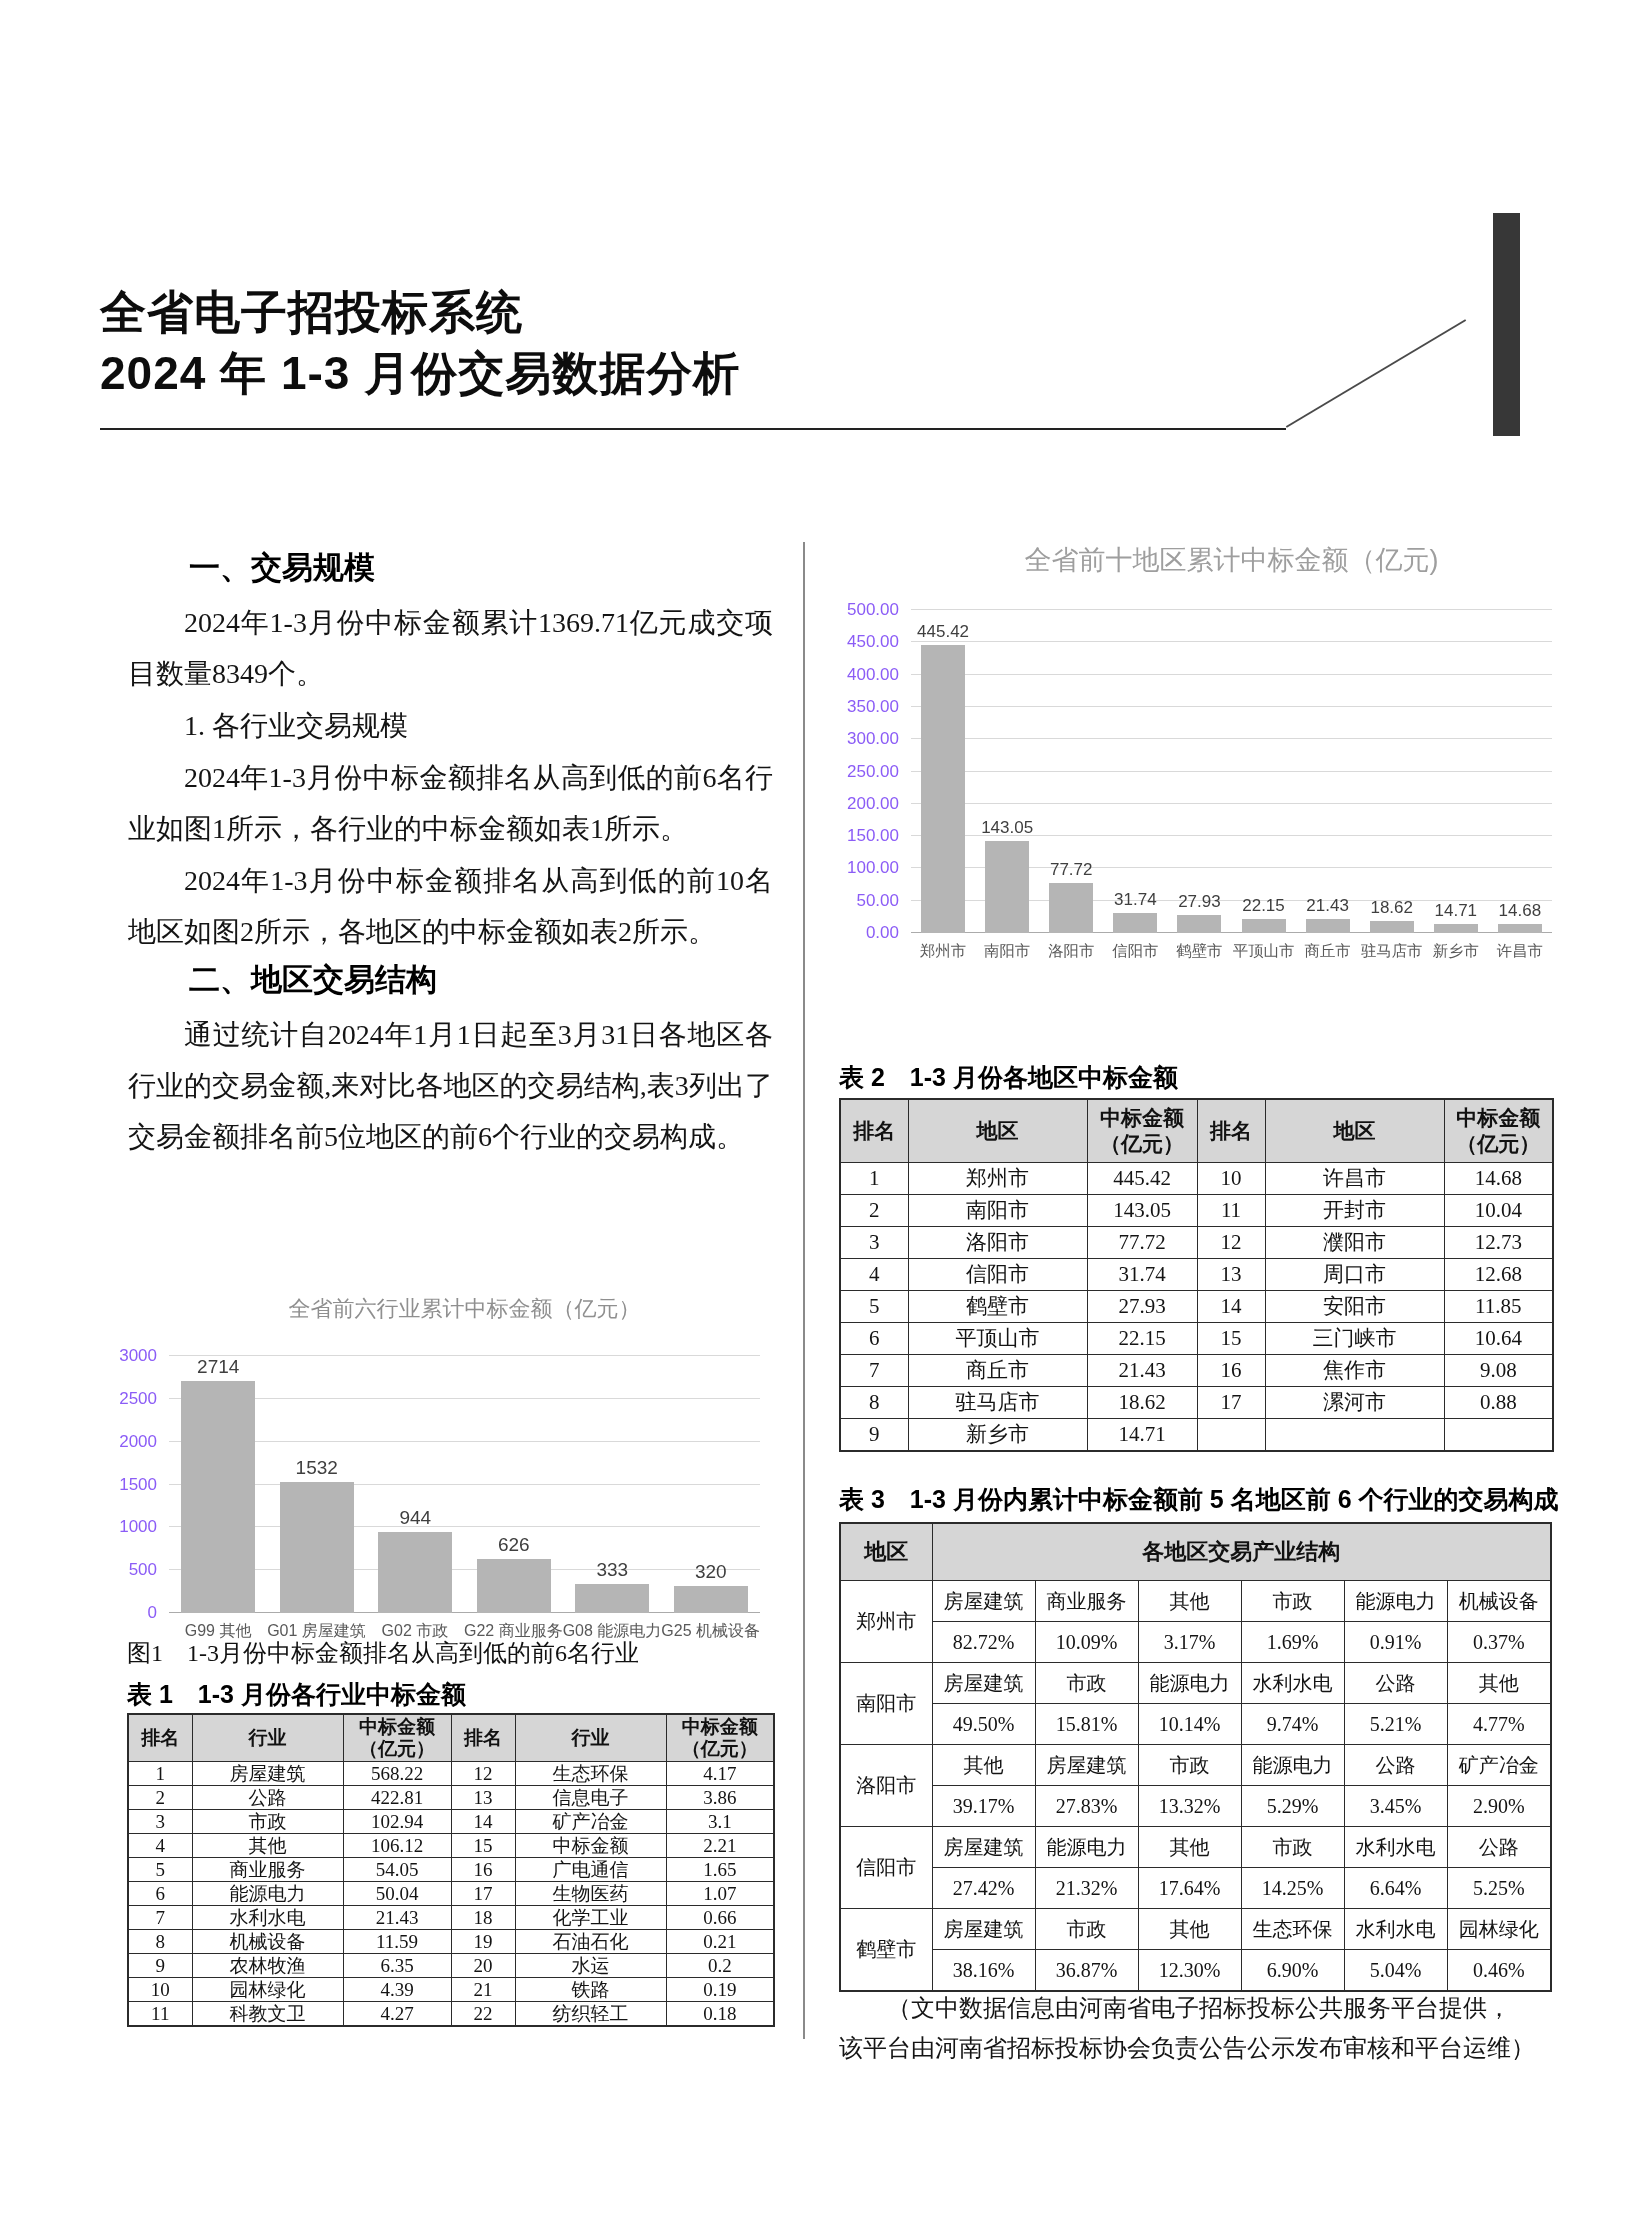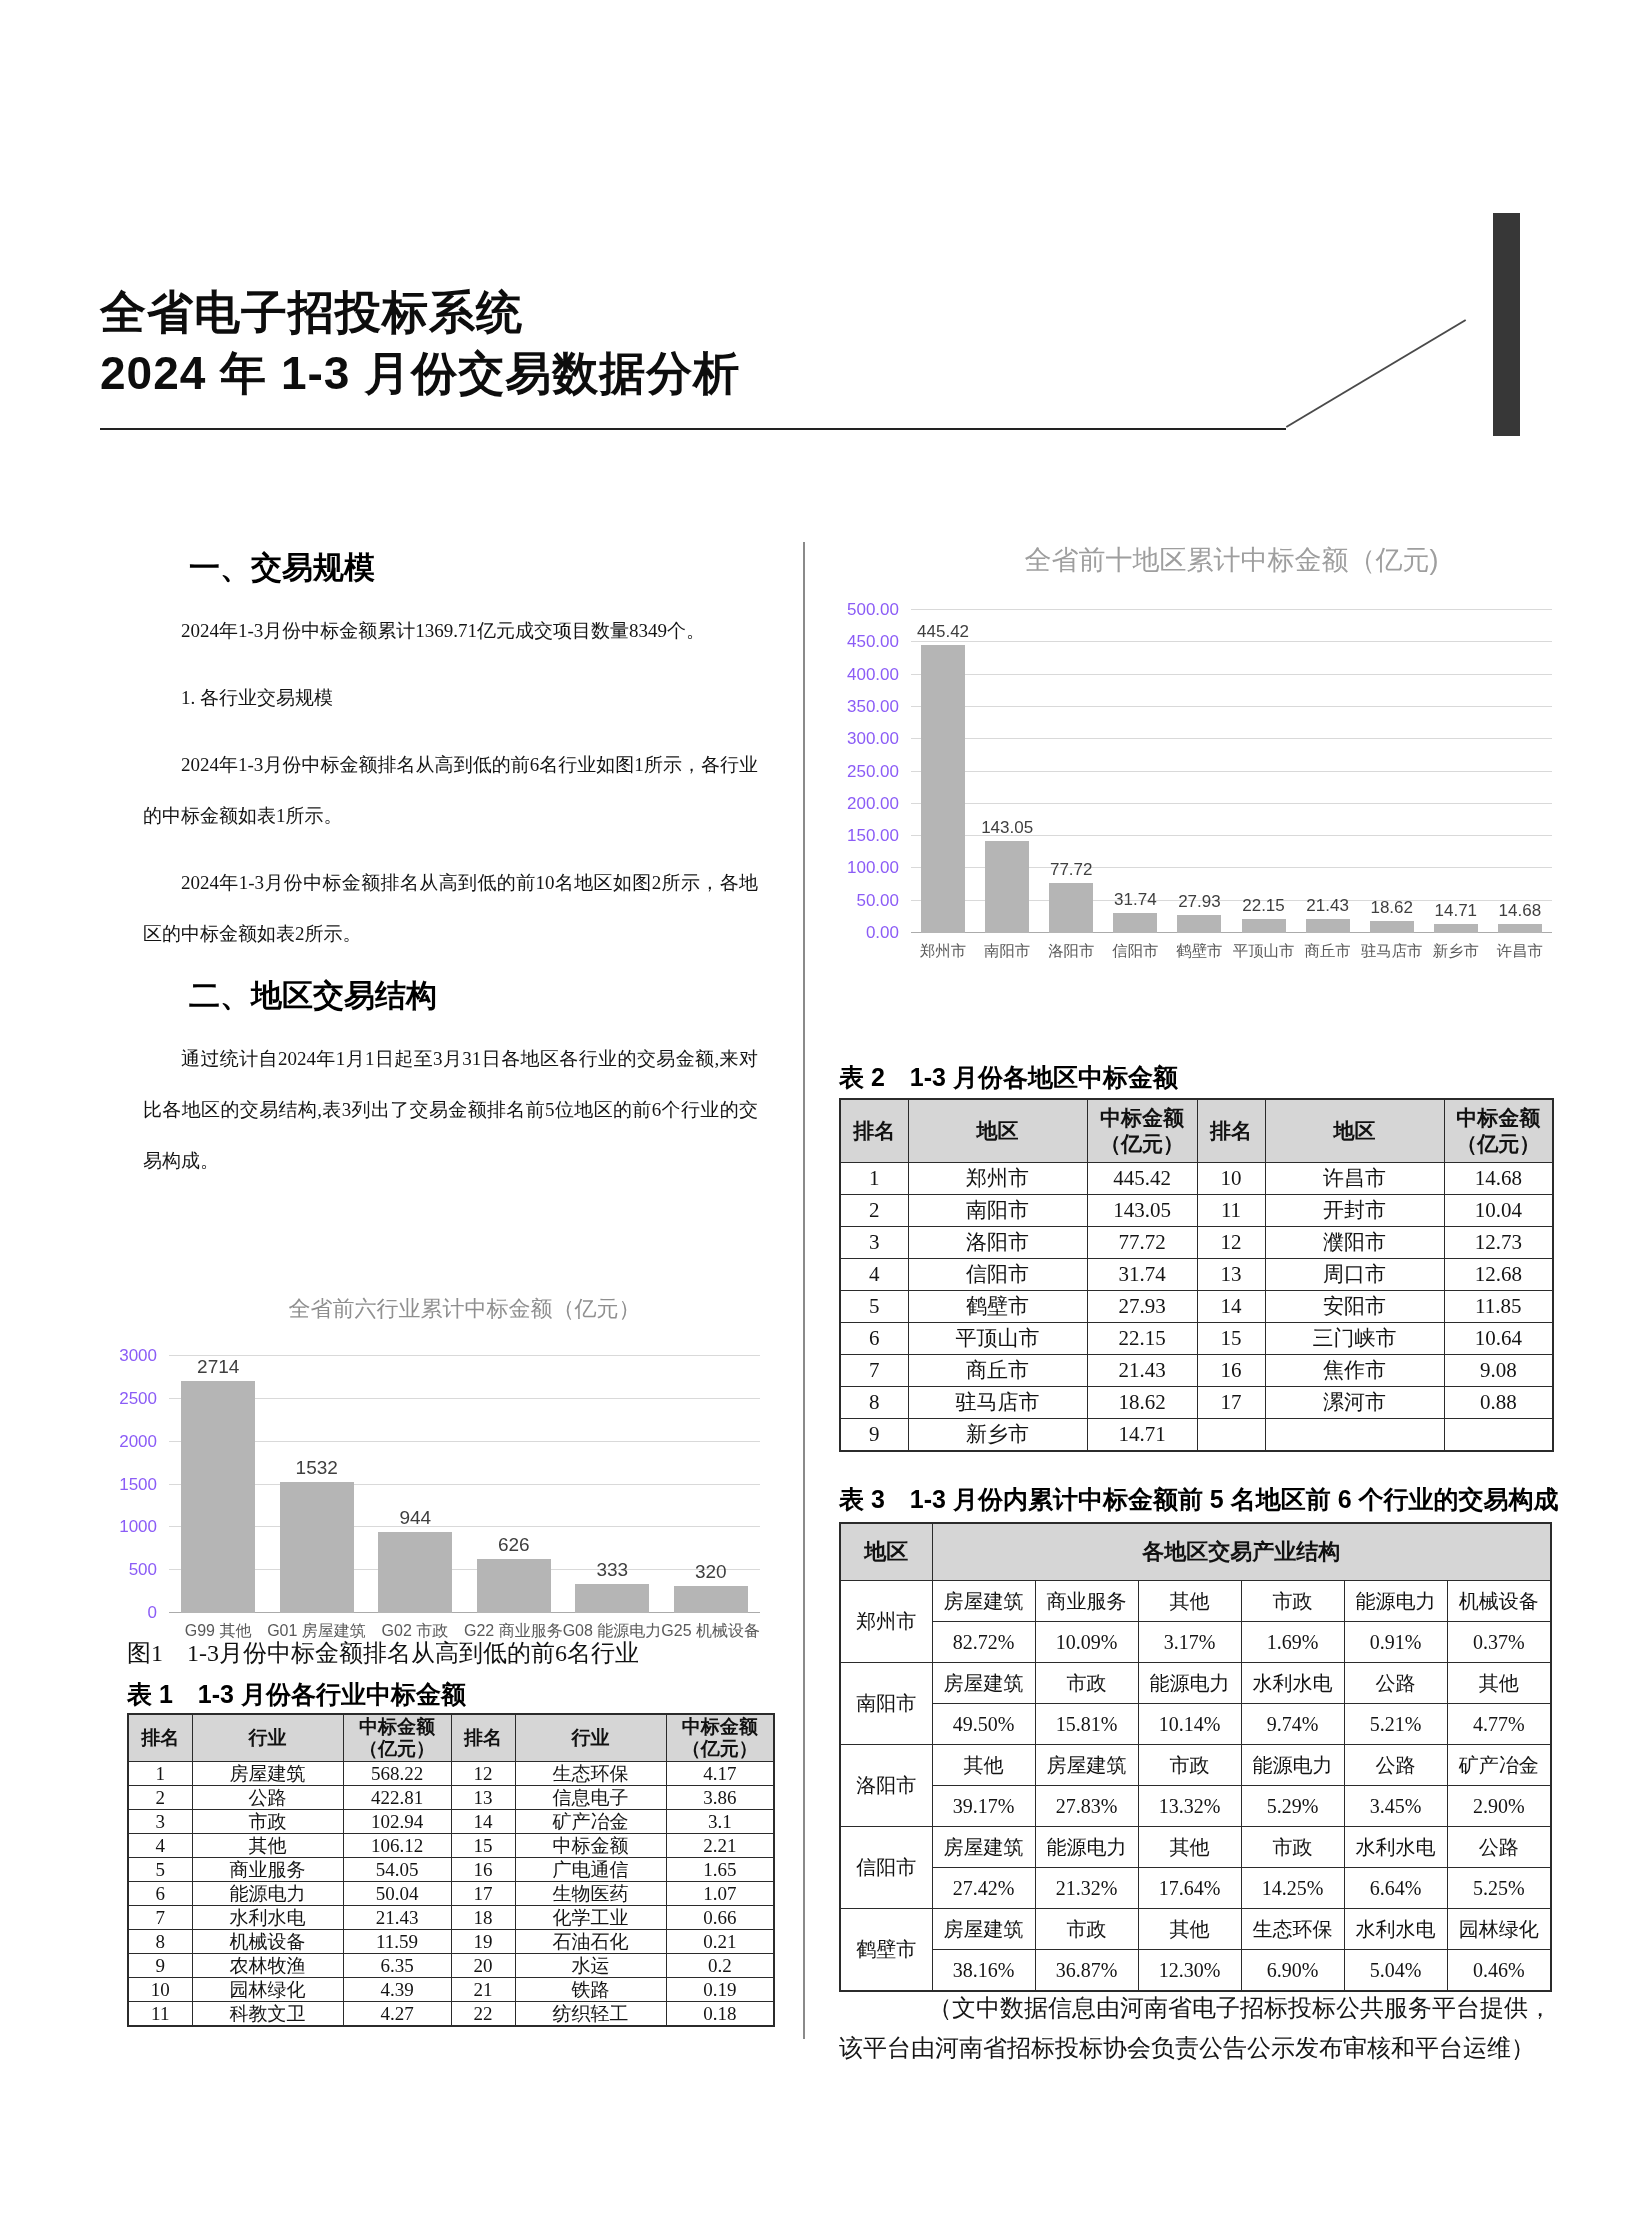--- a/index.html
+++ b/index.html
@@ -11,21 +11,21 @@
              line-height:1.32;letter-spacing:1px;color:#0d0d0d;}
   .title-rule{position:absolute;left:100px;top:428px;width:1186px;height:2px;background:#222;}
   .diag-svg{position:absolute;left:1284px;top:318px;}
   .corner-bar{position:absolute;left:1493px;top:213px;width:27px;height:223px;background:#373737;}
   .col-divider{position:absolute;left:803px;top:542px;width:2px;height:1497px;background:#8a8a8a;}
 
   
   .left-col{position:absolute;left:127px;top:545px;width:647px;}
   .sec-head{font-size:31px;font-weight:bold;color:#000;margin:2px 0 8px 0;text-indent:2em;
             font-family:"Liberation Sans",sans-serif;}
-  .body-p{font-family:"Liberation Serif",serif;font-size:19px;line-height:51px;margin:16px;
+  .body-p{font-family:"Liberation Serif",serif;font-size:28px;line-height:51px;margin:1px;
           text-indent:2em;color:#141414;text-align:justify;}
 
   
   .chart{position:absolute;}
   .chart1{left:95px;top:1294px;width:665px;--gutter:74px;--ph:257px;}
   .chart2{left:831px;top:542px;width:721px;--gutter:80px;--ph:323px;}
   .chart-title{color:#8f8f8f;text-align:center;margin-left:var(--gutter);white-space:nowrap;}
   .chart1 .chart-title{font-size:22px;margin-bottom:32px;}
   .chart2 .chart-title{font-size:27px;color:#9e9e9e;margin-bottom:32px;}
   .chart-row{display:flex;}
@@ -68,21 +68,21 @@
   #table1 td{font-size:19px;height:23px;line-height:23px;}
   #table2 th{font-size:21px;line-height:26px;height:62px;}
   #table2 td{font-size:21px;height:31px;line-height:31px;}
   #table3 thead th{font-size:22px;height:56px;}
   #table3 td{font-size:20px;height:40px;line-height:26px;}
   #table3 th.rgn{background:#ffffff;font-family:"Liberation Serif",serif;font-weight:normal;font-size:20px;}
 
   
   .footnote{position:absolute;left:839px;top:1988px;width:713px;font-family:"Liberation Serif",serif;
             font-size:24px;line-height:40px;color:#141414;}
-  .footnote .fn1{text-indent:2em;text-align:right;}
+  .footnote .fn1{text-indent:2em;}
 </style>
 </head>
 <body>
 
 <div id="page">
 
   <div class="doc-title">
     <div>全省电子招投标系统</div>
     <div>2024 年 1-3 月份交易数据分析</div>
   </div>

